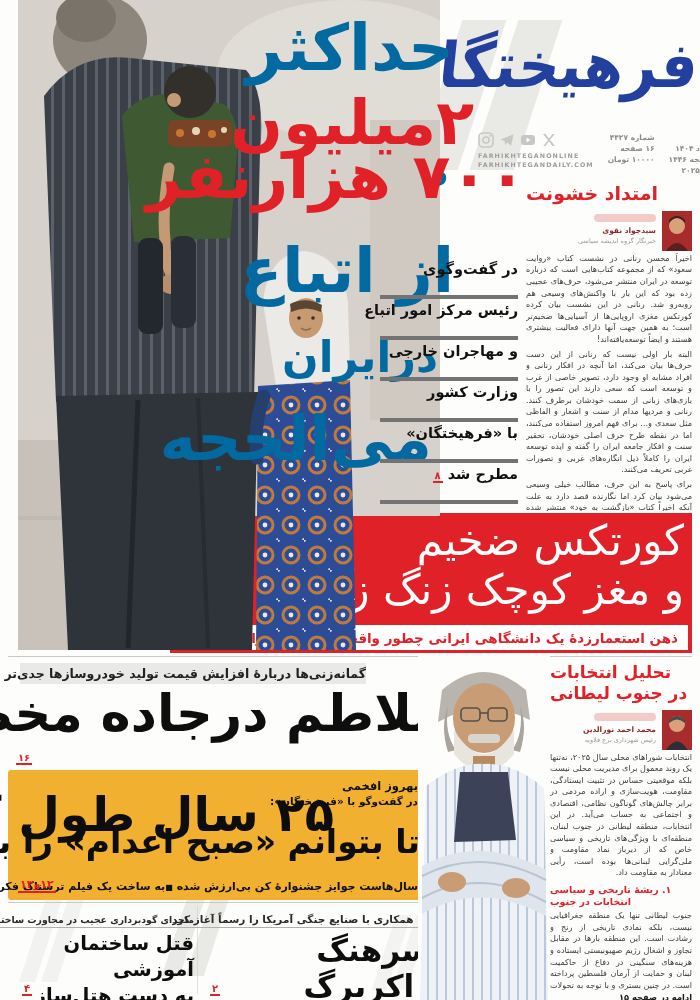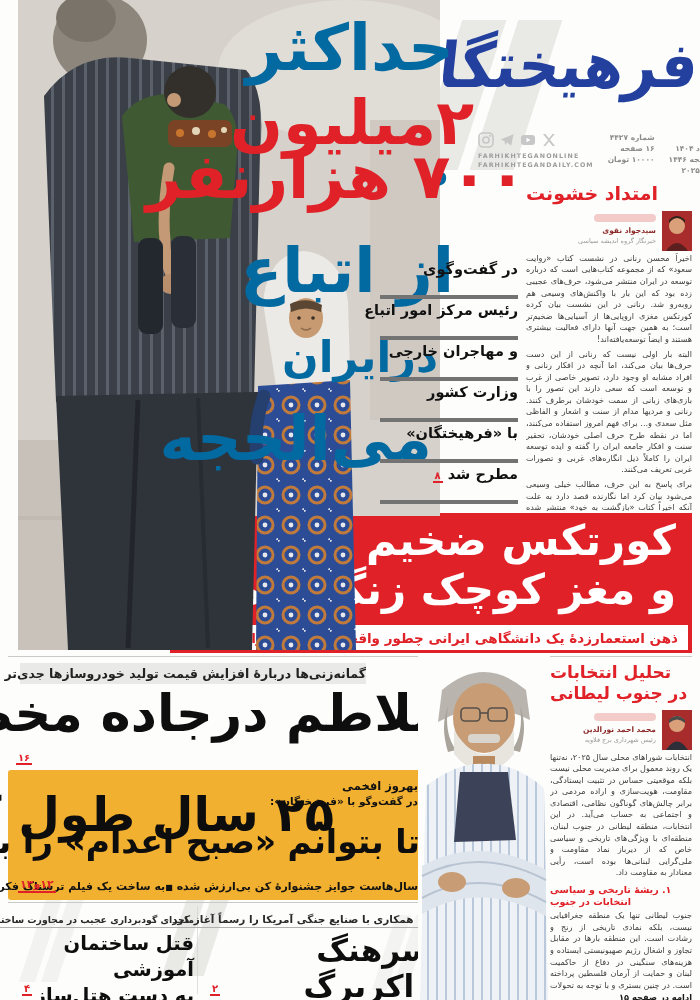--- a/index.html
+++ b/index.html
@@ -36,21 +36,21 @@
   .by-thumb{position:absolute;right:0;top:0;width:30px;height:40px;}
   .by-pill{position:absolute;right:36px;top:3px;width:62px;height:8px;background:#f3cbc9;border-radius:4px;}
   .by-name{position:absolute;right:36px;top:15px;font-size:7.5px;font-weight:bold;color:#8c2a2a;white-space:nowrap;}
   .by-role{position:absolute;right:36px;top:26px;font-size:6.5px;color:#9a9a9a;white-space:nowrap;}
   .body-txt{font-size:8.1px;line-height:11.6px;text-align:justify;color:#3c3c3c;overflow:hidden;}
   .body-txt p{margin:0 0 3px;}
   .cont{font-weight:bold;color:#1a1a1a;font-size:8.3px;margin-top:2px;}
   .subhead-red{color:#e02128;font-weight:bold;font-size:9.5px;margin:5px 0 3px;text-align:left;}
   
   .banner{position:absolute;left:170px;top:513px;width:522px;height:140px;background:#e02128;z-index:2;}
-  .banner .bl{color:#fff;font-weight:700;text-align:right;padding-right:16px;font-size:42px;line-height:1.16;letter-spacing:-1px;white-space:nowrap;}
+  .banner .bl{color:#fff;font-weight:400;text-align:right;padding-right:8px;font-size:42px;line-height:1.16;letter-spacing:-1px;white-space:nowrap;}
   .banner .bl1{padding-top:4px;}
   .banner-strip{position:absolute;left:30px;right:4px;bottom:3px;height:25px;background:#fff;
                 display:flex;align-items:center;justify-content:flex-start;padding-right:10px;gap:6px;}
   .banner-strip .st{color:#e02128;font-weight:bold;font-size:13.5px;white-space:nowrap;}
   
   .hrule{position:absolute;height:1px;background:#c9c9c7;z-index:1;}
   .vrule{position:absolute;width:1px;background:#cfcfcd;z-index:1;}
   
   .auto-kicker{position:absolute;left:20px;top:663px;width:346px;height:21px;background:#e9e9e7;z-index:1;
                font-size:12.5px;font-weight:bold;color:#222;text-align:center;line-height:21px;white-space:nowrap;}

